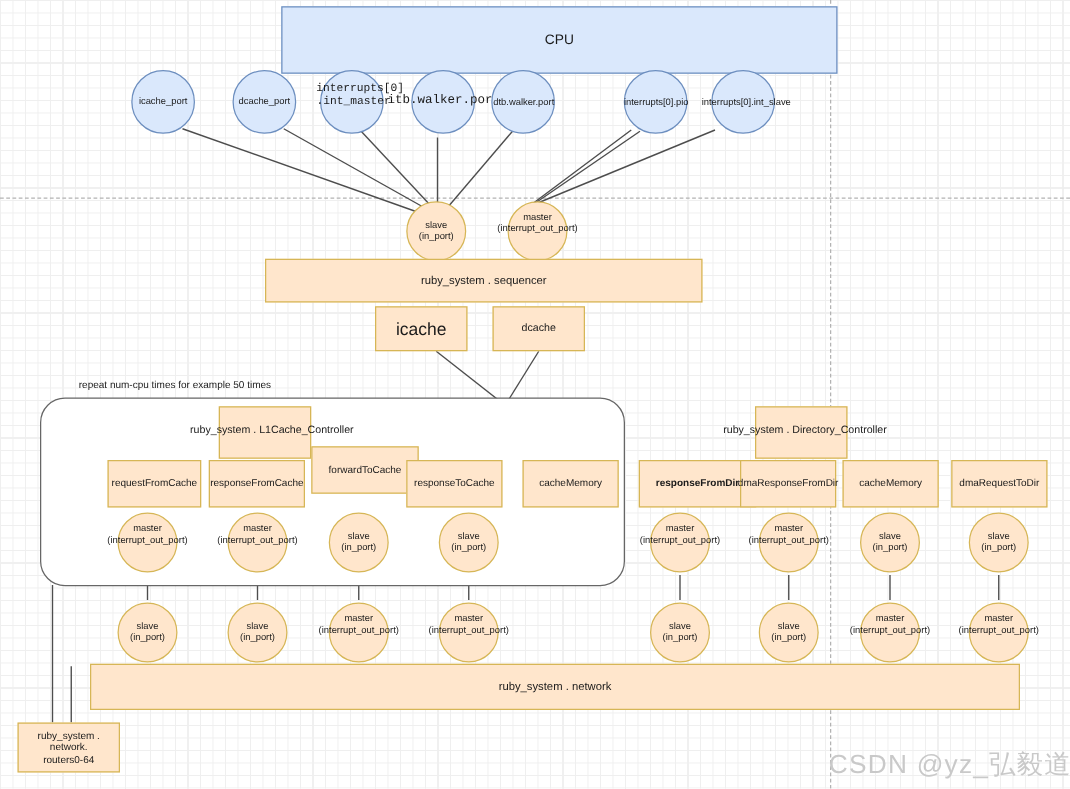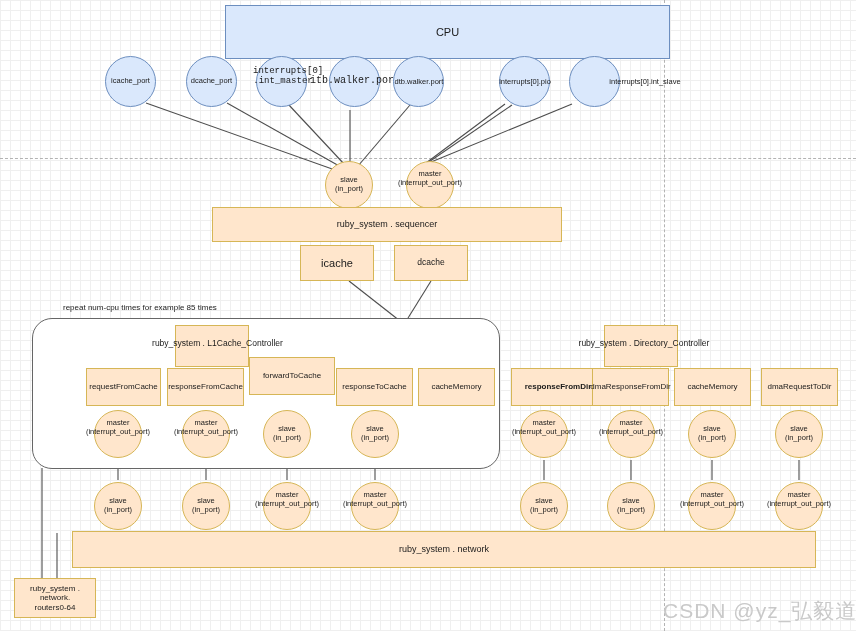--- a/index.html
+++ b/index.html
@@ -105,58 +105,58 @@
   <div class="node ell blue" style="left:393px;top:56px;width:51px;height:51px;">
   </div>
   <div class="floatlabel" style="left:388px;top:77px;width:62px;font-size:7.5px;"><span>dtb.walker.port</span></div>
 
   <div class="node ell blue" style="left:499px;top:56px;width:51px;height:51px;">
   </div>
   <div class="floatlabel" style="left:494px;top:77px;width:62px;font-size:7.5px;"><span>interrupts[0].pio</span></div>
 
   <div class="node ell blue" style="left:569px;top:56px;width:51px;height:51px;">
   </div>
-  <div class="floatlabel" style="left:552px;top:77px;width:90px;font-size:7.5px;padding-left:48px;"><span>interrupts[0].int_slave</span></div>
+  <div class="floatlabel" style="left:552px;top:77px;width:90px;font-size:7.5px;"><span>interrupts[0].int_slave</span></div>
 
   <div class="node ell" style="left:325px;top:161px;width:48px;height:48px;font-size:7.5px;">
     <span class="lbl">slave
 (in_port)</span>
   </div>
   <div class="node ell" style="left:406px;top:161px;width:48px;height:48px;">
   </div>
   <div class="floatlabel lbl" style="left:392px;top:170px;width:76px;font-size:7.5px;"><span>master
 (interrupt_out_port)</span></div>
 
   <div class="node rect" style="left:212px;top:207px;width:350px;height:35px;font-size:9px;">
     <span class="lbl">ruby_system . sequencer</span>
   </div>
 
-  <div class="node rect" style="left:300px;top:245px;width:74px;height:36px;font-size:11px;">
+  <div class="node rect" style="left:300px;top:245px;width:74px;height:36px;font-size:14px;">
     <span class="lbl">icache</span>
   </div>
   <div class="node rect" style="left:394px;top:245px;width:74px;height:36px;font-size:8.5px;">
     <span class="lbl">dcache</span>
   </div>
 
-  <div class="grouplabel" style="left:63px;top:303px;font-size:8px;"><span>repeat num-cpu times for example 85 times</span></div>
+  <div class="grouplabel" style="left:63px;top:303px;font-size:8px;"><span>repeat num-cpu times for example 50 times</span></div>
   <div class="group" style="left:32px;top:318px;width:468px;height:151px;"></div>
 
   <div class="nolabelbox" style="left:175px;top:325px;width:74px;height:42px;"></div>
   <div class="floatlabel" style="left:140px;top:338px;width:155px;font-size:8.5px;"><span>ruby_system . L1Cache_Controller</span></div>
 
   <div class="node rect" style="left:86px;top:368px;width:75px;height:38px;font-size:8px;">
     <span class="lbl">requestFromCache</span>
   </div>
   <div class="node rect" style="left:167px;top:368px;width:77px;height:38px;font-size:8px;">
     <span class="lbl">responseFromCache</span>
   </div>
   <div class="node rect" style="left:249px;top:357px;width:86px;height:38px;font-size:8px;">
     <span class="lbl">forwardToCache</span>
   </div>
-  <div class="node rect" style="left:336px;top:368px;width:77px;height:38px;font-size:8px;">
+  <div class="node rect" style="left:325px;top:368px;width:77px;height:38px;font-size:8px;">
     <span class="lbl">responseToCache</span>
   </div>
   <div class="node rect" style="left:418px;top:368px;width:77px;height:38px;font-size:8px;">
     <span class="lbl">cacheMemory</span>
   </div>
 
   <div class="node ell" style="left:94px;top:410px;width:48px;height:48px;">
   </div>
   <div class="floatlabel lbl" style="left:80px;top:419px;width:76px;font-size:7.5px;"><span>master
 (interrupt_out_port)</span></div>

